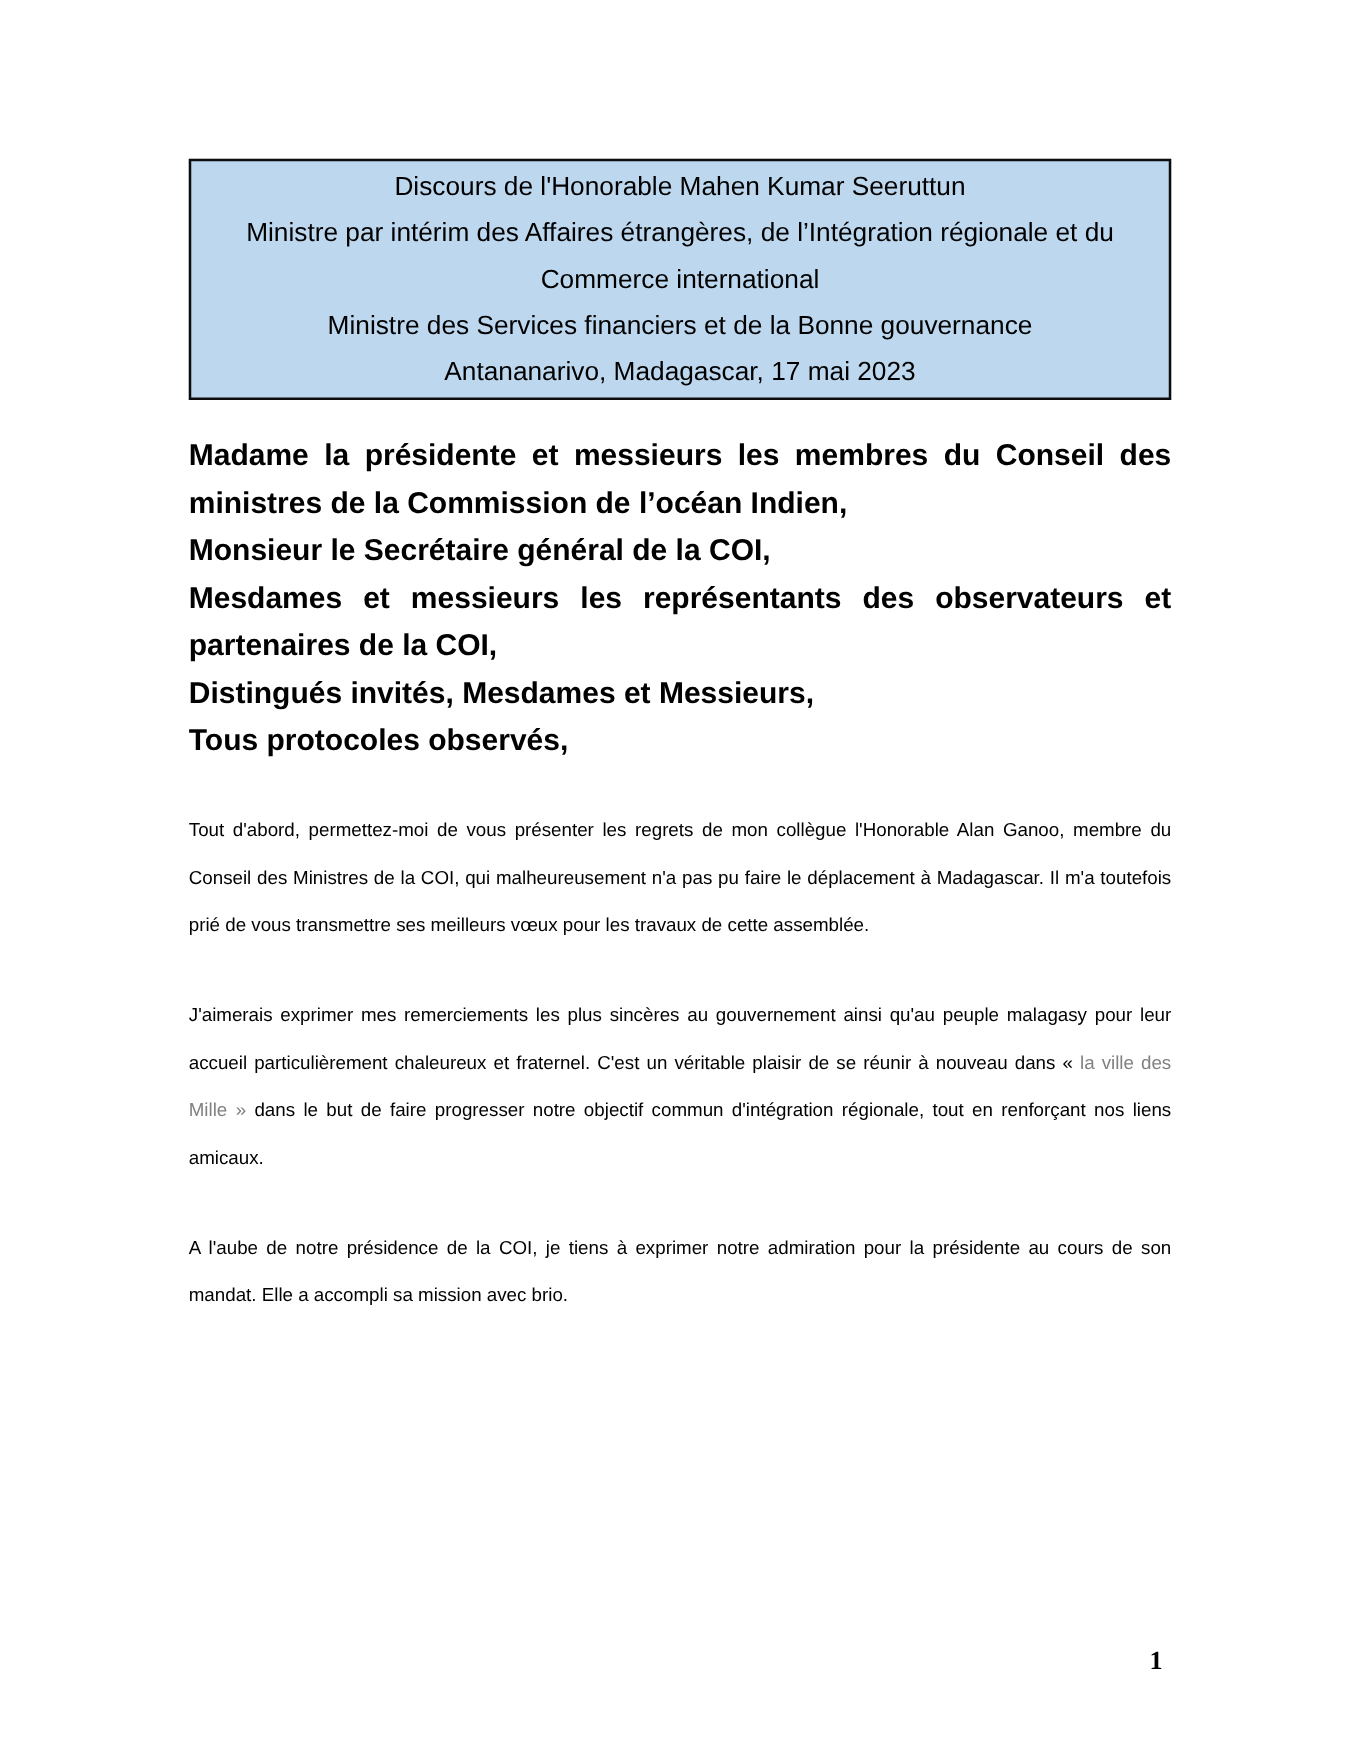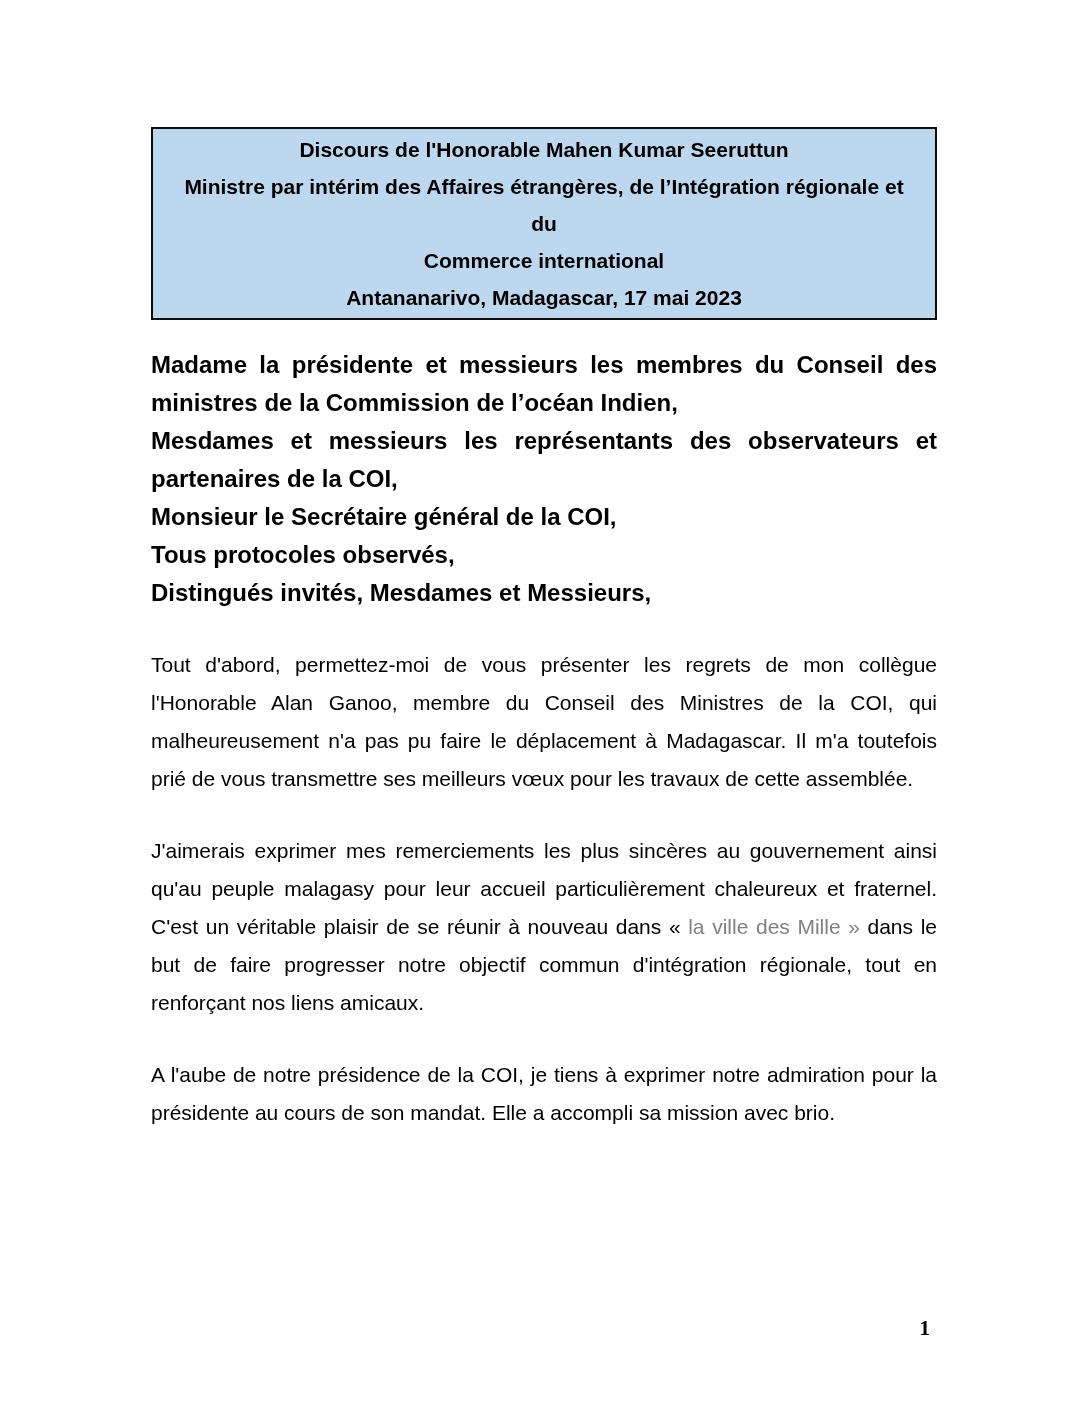--- a/index.html
+++ b/index.html
@@ -18,42 +18,42 @@
     box-sizing: border-box;
     padding: 127px 151px 0 151px;
     overflow: hidden;
   }
   .title-box {
     box-sizing: border-box;
     width: 100%;
     border: 2px solid var(--box-border, #0d0d0d);
     background: var(--box-bg, #bdd7ee);
     text-align: center;
-    font-weight: bold;
+    font-weight: normal;
     font-size: 21px;
     line-height: 37px;
     padding: 2px 20px;
   }
   .title-line { margin: 0; }
   .title-line sup {
     font-size: 13px;
     line-height: 0;
     vertical-align: super;
   }
   .salutation {
     margin-top: 26px;
     font-weight: bold;
     font-size: 24px;
     line-height: 38px;
     text-align: justify;
   }
   .salutation p { margin: 0; }
   .para {
     margin: 34px 0 0 0;
-    font-size: 21px;
+    font-size: 15px;
     line-height: 38px;
     text-align: justify;
   }
   .quoted {
     color: var(--quote-color, #808080);
   }
   .page-number {
     position: absolute;
     top: 1316px;
     right: 158px;
@@ -65,29 +65,30 @@
 </style>
 </head>
 <body>
 
 <div class="page">
 
   <div class="title-box">
     <div class="title-line">Discours de l'Honorable Mahen Kumar Seeruttun</div>
     <div class="title-line">Ministre par intérim des Affaires étrangères, de l’Intégration régionale et du</div>
     <div class="title-line">Commerce international</div>
+    <div class="title-line">Ministre des Services financiers et de la Bonne gouvernance</div>
     <div class="title-line">Antananarivo, Madagascar, 17 mai 2023</div>
   </div>
 
   <div class="salutation">
     <p>Madame la présidente et messieurs les membres du Conseil des ministres de la Commission de l’océan Indien,</p>
+    <p>Monsieur le Secrétaire général de la COI,</p>
     <p>Mesdames et messieurs les représentants des observateurs et partenaires de la COI,</p>
-    <p>Monsieur le Secrétaire général de la COI,</p>
+    <p>Distingués invités, Mesdames et Messieurs,</p>
     <p>Tous protocoles observés,</p>
-    <p>Distingués invités, Mesdames et Messieurs,</p>
   </div>
 
   <p class="para">Tout d'abord, permettez-moi de vous présenter les regrets de mon collègue l'Honorable Alan Ganoo, membre du Conseil des Ministres de la COI, qui malheureusement n'a pas pu faire le déplacement à Madagascar. Il m'a toutefois prié de vous transmettre ses meilleurs vœux pour les travaux de cette assemblée.</p>
 
   <p class="para"><span>J'aimerais exprimer mes remerciements les plus sincères au gouvernement ainsi qu'au peuple malagasy pour leur accueil particulièrement chaleureux et fraternel. C'est un véritable plaisir de se réunir à nouveau dans « </span><span class="quoted">la ville des Mille »</span><span> dans le but de faire progresser notre objectif commun d'intégration régionale, tout en renforçant nos liens amicaux.</span></p>
 
   <p class="para">A l'aube de notre présidence de la COI, je tiens à exprimer notre admiration pour la présidente au cours de son mandat. Elle a accompli sa mission avec brio.</p>
 
   <div class="page-number">1</div>
 

